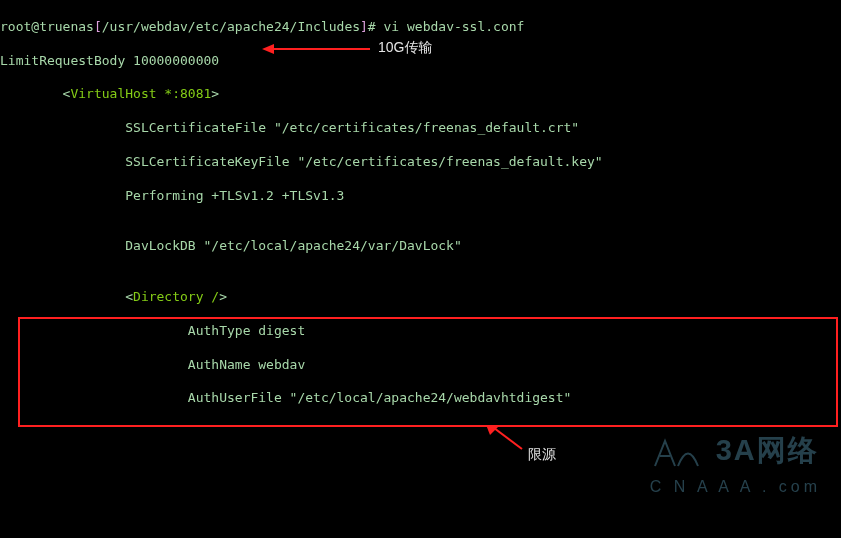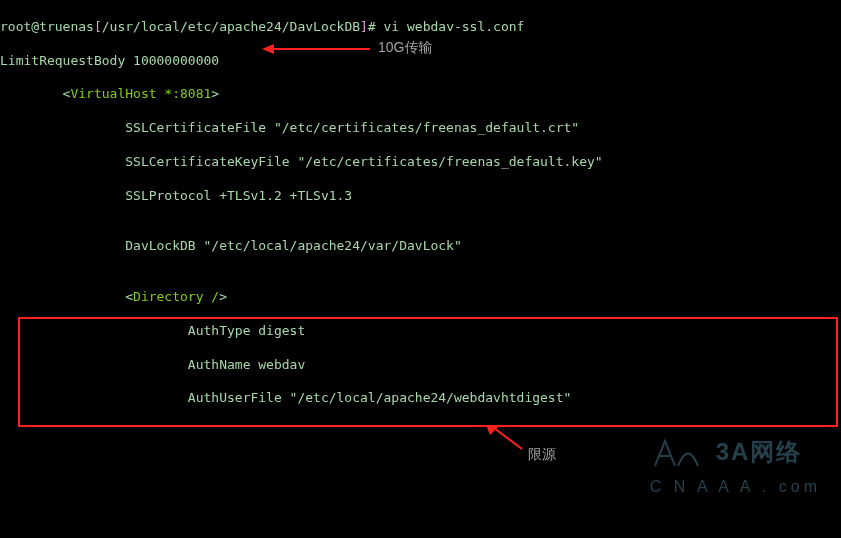--- a/index.html
+++ b/index.html
@@ -15,21 +15,21 @@
       position: relative;
     }
     .terminal {
       padding: 2px 0;
       white-space: pre;
     }
     .line { color: #a8d8aa; }
     .bracket { color: #dda0dd; }
     .keyword { color: #84cc16; }
     .annotation {
-      color: #a3a3a3;
+      color: #e5e5e5;
       font-family: 'Microsoft YaHei', sans-serif;
       font-size: 14px;
       position: absolute;
     }
     .arrow {
       position: absolute;
       color: #ff2020;
     }
     .red-box {
       position: absolute;
@@ -44,38 +44,38 @@
       position: absolute;
       bottom: 40px;
       right: 20px;
       opacity: 0.35;
       pointer-events: none;
     }
     .wm-text {
       color: #6bb8d8;
       font-family: Arial, sans-serif;
     }
-    .wm-main { font-size: 24px; font-weight: bold; letter-spacing: 2px; }
+    .wm-main { font-size: 29px; font-weight: bold; letter-spacing: 2px; }
     .wm-sub { font-size: 16px; letter-spacing: 4px; }
     .wm-icon {
       display: inline-block;
       vertical-align: middle;
       margin-right: 8px;
     }
   </style>
 </head>
 <body>
 
 <div class="terminal">
-<div class="line"><span>root@truenas</span><span class="bracket">[</span><span>/usr/local/etc/apache24/DavLockDB</span><span class="bracket">]</span><span># vi webdav-ssl.conf</span></div>
+<div class="line"><span>root@truenas</span><span class="bracket">[</span><span>/usr/webdav/etc/apache24/Includes</span><span class="bracket">]</span><span># vi webdav-ssl.conf</span></div>
 <div class="line">LimitRequestBody 10000000000</div>
 <div class="line"><span>        &lt;</span><span class="keyword">VirtualHost *:8081</span><span>&gt;</span></div>
 <div class="line">                SSLCertificateFile "/etc/certificates/freenas_default.crt"</div>
 <div class="line">                SSLCertificateKeyFile "/etc/certificates/freenas_default.key"</div>
-<div class="line">                SSLProtocol +TLSv1.2 +TLSv1.3</div>
+<div class="line">                Performing +TLSv1.2 +TLSv1.3</div>
 <div class="line"></div>
 <div class="line">                DavLockDB "/etc/local/apache24/var/DavLock"</div>
 <div class="line"></div>
 <div class="line"><span>                &lt;</span><span class="keyword">Directory /</span><span>&gt;</span></div>
 <div class="line">                        AuthType digest</div>
 <div class="line">                        AuthName webdav</div>
 <div class="line">                        AuthUserFile "/etc/local/apache24/webdavhtdigest"</div>
 
 
 <div class="line"></div>

